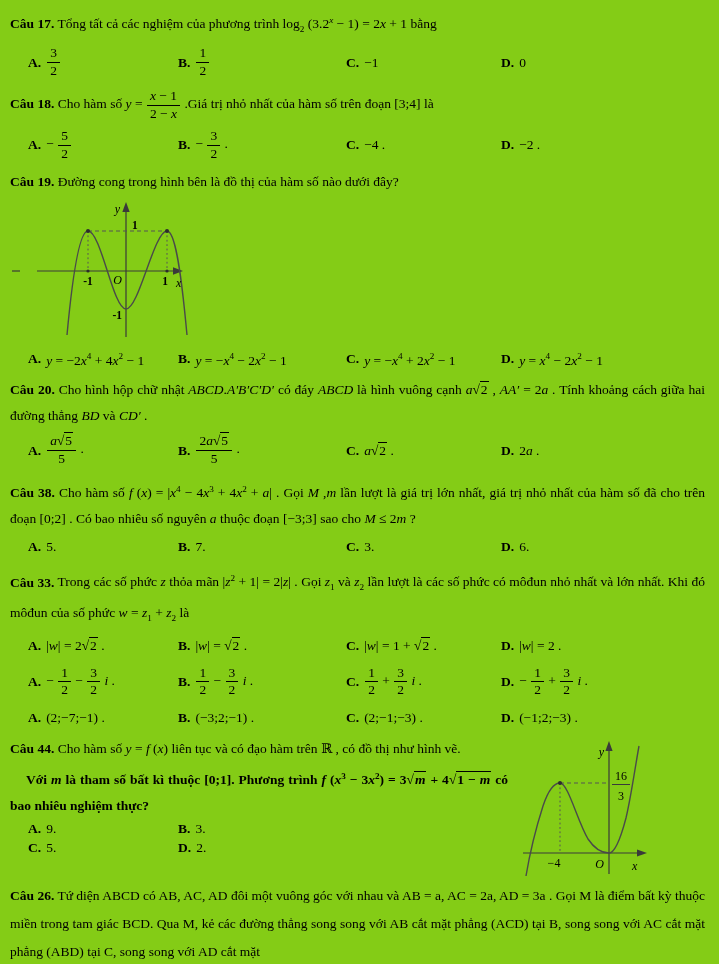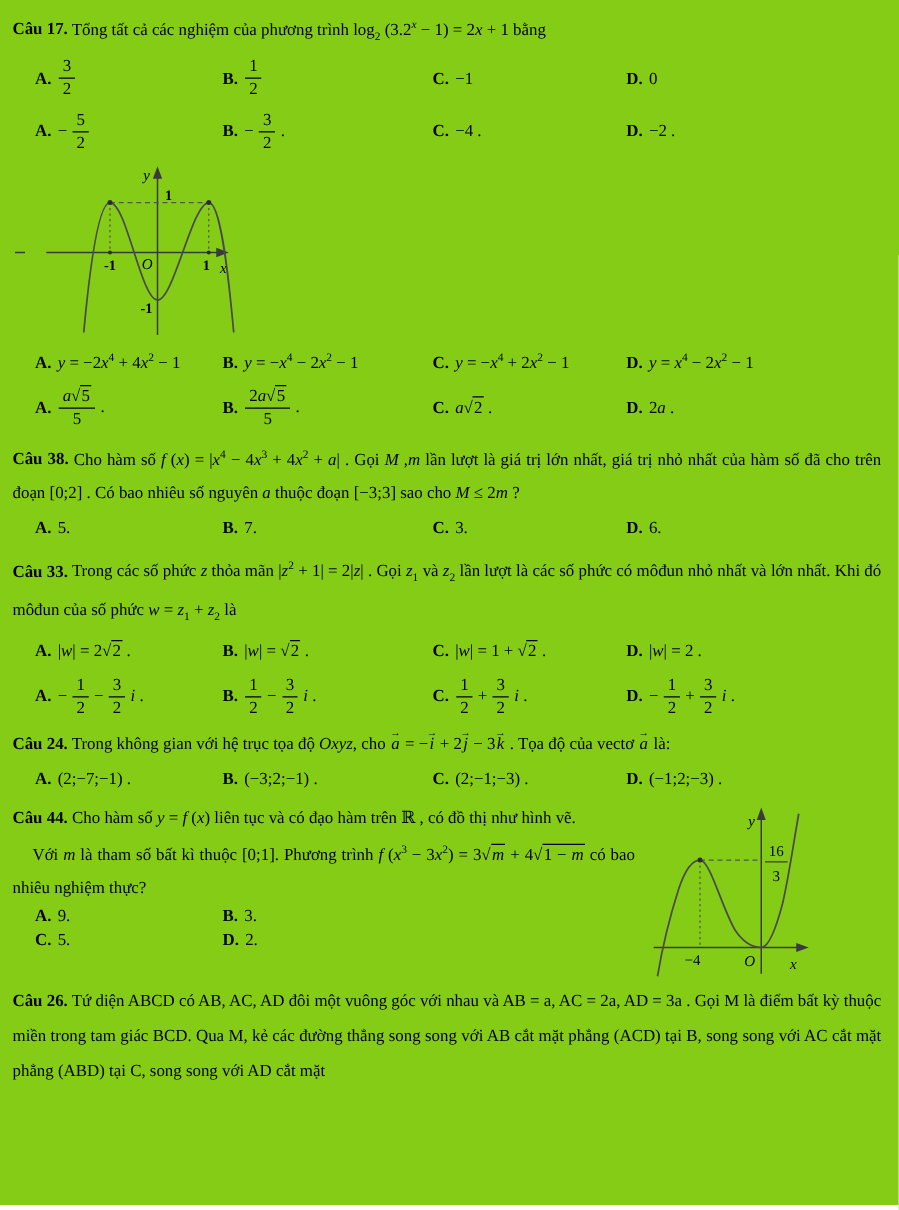--- a/index.html
+++ b/index.html
@@ -23,21 +23,21 @@
   .c1{width:150px;}.c2{width:168px;}.c3{width:155px;}.c4{flex:1;}
   .opts2{display:grid;grid-template-columns:150px 170px;padding-left:18px;row-gap:3px;margin:2px 0 2px;}
   
   .f{display:inline-block;vertical-align:middle;text-align:center;line-height:1.25;padding:1px 1px;}
   .f .n{display:block;border-bottom:1px solid #000;padding:0 3px;}
   .f .d{display:block;padding:0 3px;}
   .sq{white-space:nowrap;}
   .sq .o{border-top:1.2px solid #000;padding:0 1px;}
   .v{position:relative;display:inline-block;padding:0 1px;}
   .v::before{content:"\2192";position:absolute;top:-0.95em;left:50%;transform:translateX(-50%);font-size:0.62em;}
-  .ind{text-indent:16px;}
+  .ind{text-indent:16px;font-weight:bold;}
   
   .fig19{margin:4px 0 2px 0;}
   .fig25{float:right;width:135px;margin:2px 52px 4px 10px;}
   .q26{clear:both;}
   svg{display:block;}
   svg text{font-family:"Liberation Serif","DejaVu Serif",serif;font-size:12px;}
   svg text.it{font-style:italic;}
   svg text.bd{font-weight:bold;font-size:11.5px;}
   .ax{stroke:#3a3a3a;stroke-width:1.2;fill:none;}
   .cv{stroke:#4a4a4a;stroke-width:1.4;fill:none;}
@@ -67,20 +67,21 @@
           <span>−1</span>
         </span>
       <span class="opt c4">
           <b>D.</b>
           <span>0</span>
         </span>
     </div>
   </div>
 
   <div class="q">
+    <p class="stem"><b class="ql">Câu 18.</b> <span>Cho hàm số <i>y</i> = <span class="f"><span class="n"><i>x</i> − 1</span><span class="d">2 − <i>x</i></span></span> .Giá trị nhỏ nhất của hàm số trên đoạn [3;4] là</span></p>
     <div class="opts">
       <span class="opt c1">
           <b>A.</b>
           <span>− <span class="f"><span class="n">5</span><span class="d">2</span></span></span>
         </span>
       <span class="opt c2">
           <b>B.</b>
           <span>− <span class="f"><span class="n">3</span><span class="d">2</span></span> .</span>
         </span>
       <span class="opt c3">
@@ -88,20 +89,21 @@
           <span>−4 .</span>
         </span>
       <span class="opt c4">
           <b>D.</b>
           <span>−2 .</span>
         </span>
     </div>
   </div>
 
   <div class="q">
+    <p class="stem"><b class="ql">Câu 19.</b> <span>Đường cong trong hình bên là đồ thị của hàm số nào dưới đây?</span></p>
     <div class="fig19">
       <svg width="190" height="145" viewBox="0 0 190 145">
         <line class="ax" x1="2" y1="72" x2="10" y2="72"></line>
         <line class="ax" x1="27" y1="72" x2="167" y2="72"></line>
         <path class="ah" d="M173 72 L163 68.2 L163 75.8 Z"></path>
         <line class="ax" x1="116" y1="10" x2="116" y2="138"></line>
         <path class="ah" d="M116 3 L112.3 13 L119.7 13 Z"></path>
         <line class="dsh" x1="78" y1="32" x2="157" y2="32"></line>
         <line class="dot" x1="78" y1="32" x2="78" y2="72"></line>
         <line class="dot" x1="157" y1="32" x2="157" y2="72"></line>
@@ -133,20 +135,21 @@
           <span><i>y</i> = −<i>x</i><sup>4</sup> + 2<i>x</i><sup>2</sup> − 1</span>
         </span>
       <span class="opt c4">
           <b>D.</b>
           <span><i>y</i> = <i>x</i><sup>4</sup> − 2<i>x</i><sup>2</sup> − 1</span>
         </span>
     </div>
   </div>
 
   <div class="q">
+    <p class="stem"><b class="ql">Câu 20.</b> <span>Cho hình hộp chữ nhật <i>ABCD</i>.<i>A′B′C′D′</i> có đáy <i>ABCD</i> là hình vuông cạnh <i>a</i><span class="sq">√<span class="o">2</span></span> , <i>AA′</i> = 2<i>a</i> . Tính khoảng cách giữa hai đường thẳng <i>BD</i> và <i>CD′</i> .</span></p>
     <div class="opts">
       <span class="opt c1">
           <b>A.</b>
           <span><span class="f"><span class="n"><i>a</i><span class="sq">√<span class="o">5</span></span></span><span class="d">5</span></span> .</span>
         </span>
       <span class="opt c2">
           <b>B.</b>
           <span><span class="f"><span class="n">2<i>a</i><span class="sq">√<span class="o">5</span></span></span><span class="d">5</span></span> .</span>
         </span>
       <span class="opt c3">
@@ -219,21 +222,20 @@
           <span><span class="f"><span class="n">1</span><span class="d">2</span></span> + <span class="f"><span class="n">3</span><span class="d">2</span></span> <i>i</i> .</span>
         </span>
       <span class="opt c4">
           <b>D.</b>
           <span>− <span class="f"><span class="n">1</span><span class="d">2</span></span> + <span class="f"><span class="n">3</span><span class="d">2</span></span> <i>i</i> .</span>
         </span>
     </div>
   </div>
 
   <div class="q">
-    <p class="stem"><b class="ql">Câu 24.</b> <span>Trong không gian với hệ trục tọa độ <i>Oxyz</i>, cho <span class="v"><i>a</i></span> = −<span class="v"><i>i</i></span> + 2<span class="v"><i>j</i></span> − 3<span class="v"><i>k</i></span> . Tọa độ của vectơ <span class="v"><i>a</i></span> là:</span></p>
     <div class="opts">
       <span class="opt c1">
           <b>A.</b>
           <span>(2;−7;−1) .</span>
         </span>
       <span class="opt c2">
           <b>B.</b>
           <span>(−3;2;−1) .</span>
         </span>
       <span class="opt c3">

